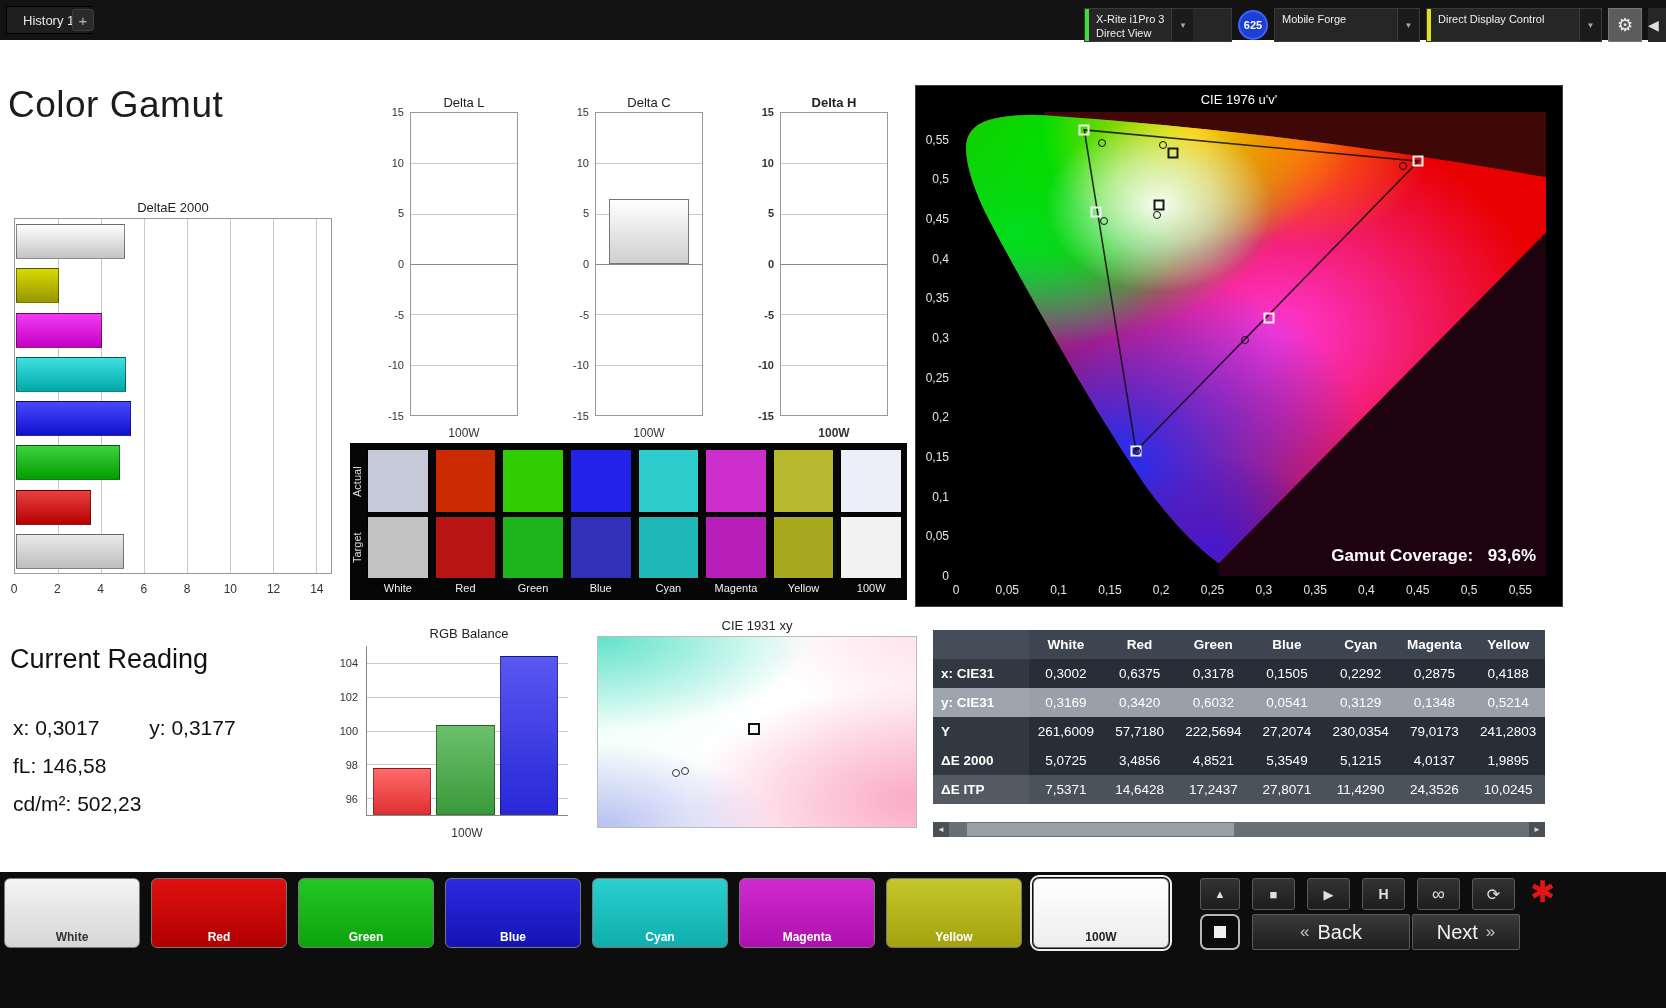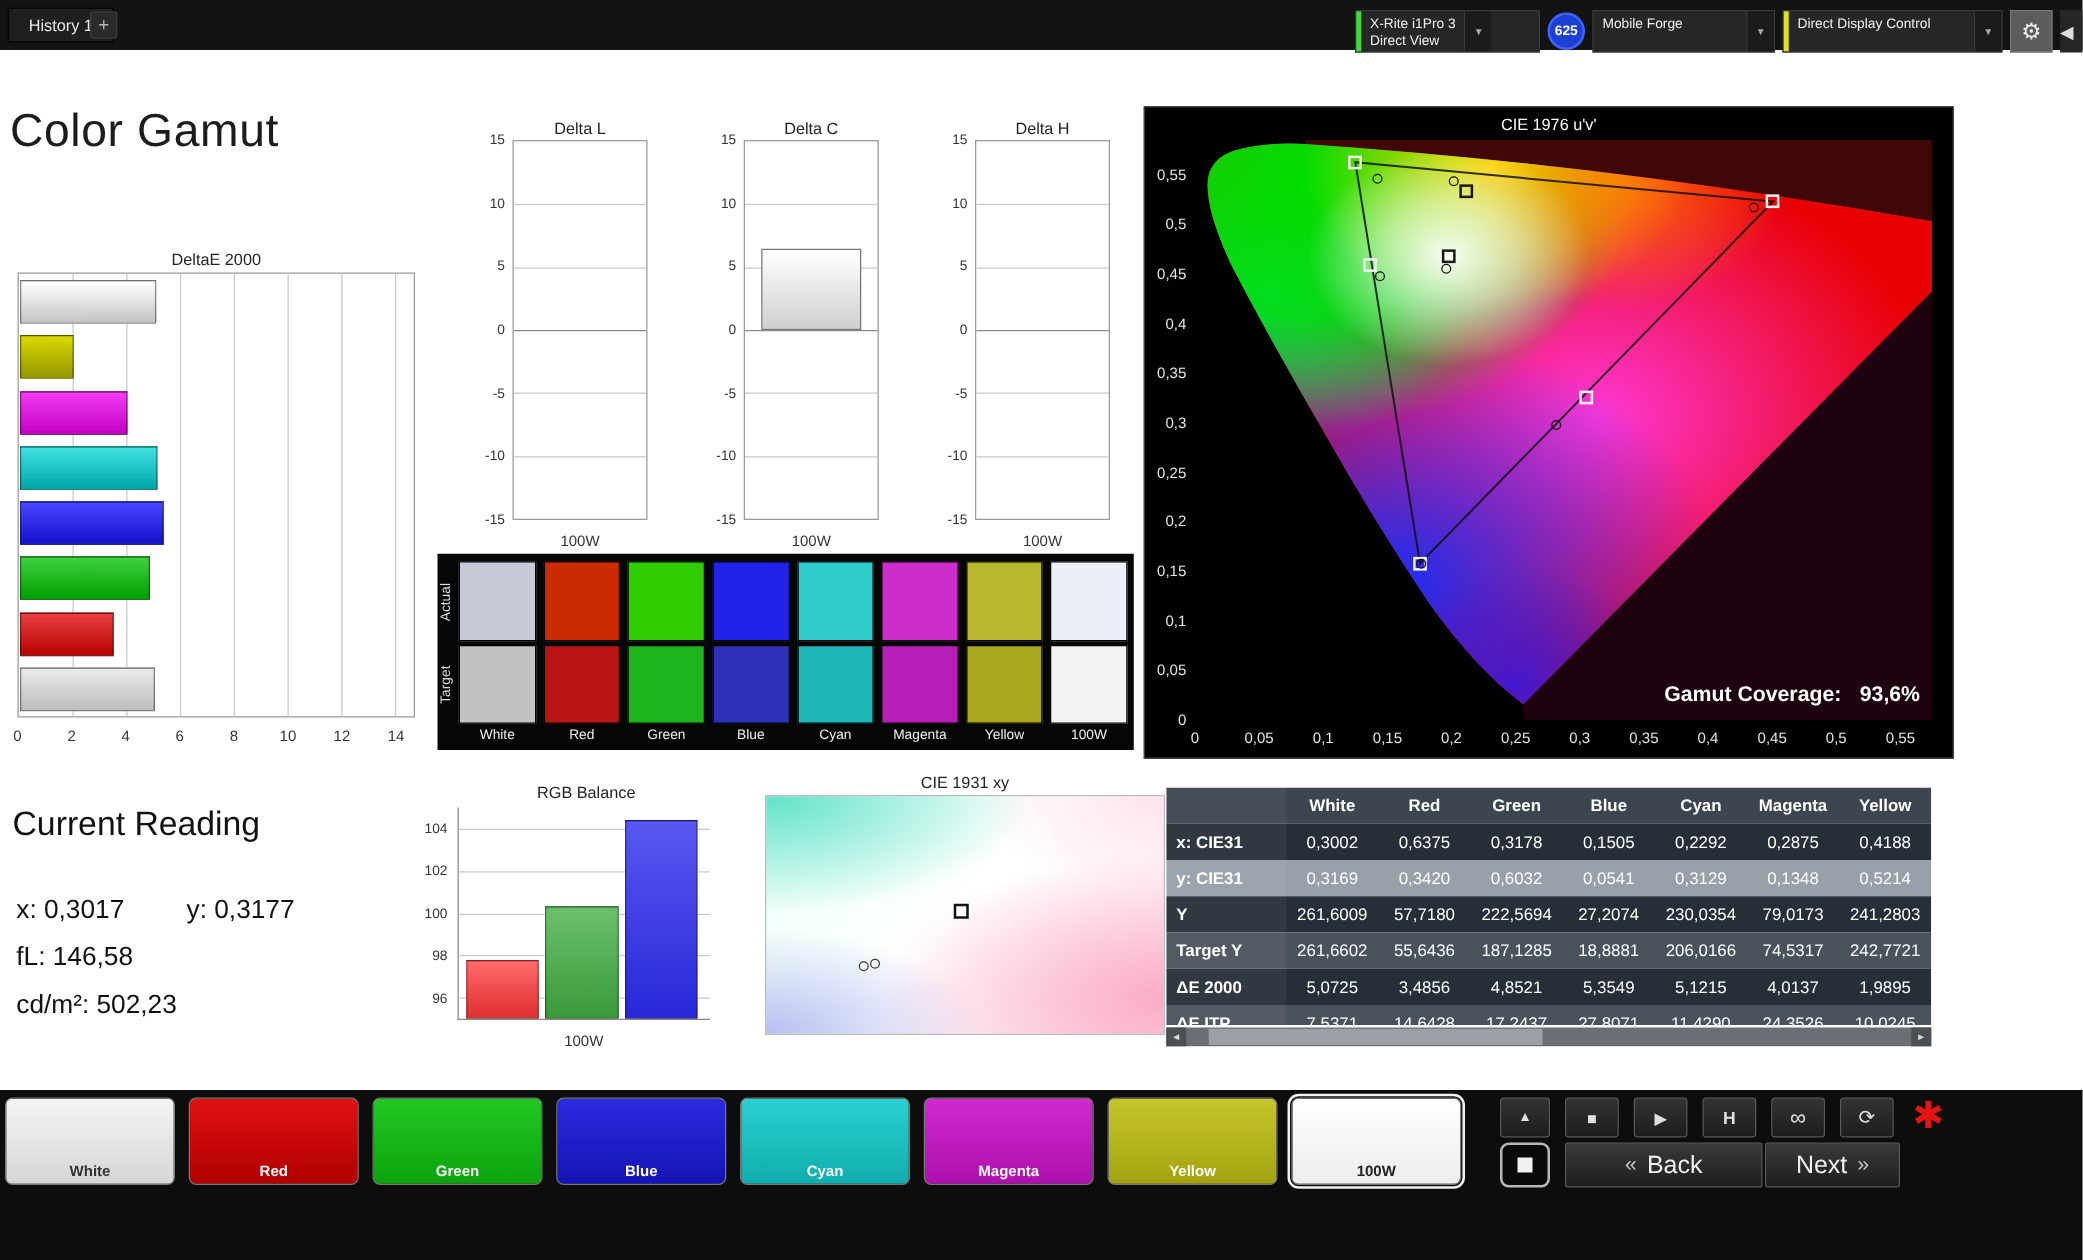--- a/index.html
+++ b/index.html
@@ -78,21 +78,21 @@
 
   
   #rgb{position:absolute;left:332px;top:626px;width:240px;height:216px;}
   #rgb-plot{position:absolute;left:34px;right:4px;top:20px;bottom:26px;border-left:1px solid #888;border-bottom:1px solid #888;}
   #rgb-y-labels{position:absolute;left:0;top:20px;bottom:26px;width:30px;}
   .rgbytick{position:absolute;right:4px;transform:translateY(-50%);font-size:11px;color:#333;}
   .rgbbar{position:absolute;bottom:0;border:1px solid rgba(0,0,0,0.4);}
   #rgb-xlabel{position:absolute;left:34px;right:4px;bottom:2px;text-align:center;font-size:12px;color:#333;}
 
   
-  #cie1931{position:absolute;left:612px;top:618px;width:320px;height:210px;}
+  #cie1931{position:absolute;left:597px;top:618px;width:320px;height:210px;}
   #cie1931-box{position:absolute;left:0;right:0;top:18px;bottom:0;border:1px solid #bbb;
     background:
       radial-gradient(120% 90% at 0% 0%, rgba(90,225,200,0.95), rgba(90,225,200,0) 55%),
       radial-gradient(100% 80% at 0% 100%, rgba(175,185,240,0.9), rgba(175,185,240,0) 55%),
       radial-gradient(120% 100% at 100% 85%, rgba(250,160,190,0.85), rgba(250,160,190,0) 60%),
       radial-gradient(90% 70% at 100% 0%, rgba(255,225,235,0.9), rgba(255,225,235,0) 55%),
       linear-gradient(135deg,#eafff5,#ffffff,#ffe8f0);}
   .mk31-square{position:absolute;width:12px;height:12px;border:2px solid #111;background:rgba(255,255,255,0.6);
     transform:translate(-50%,-50%);}
   .mk31-circle{position:absolute;width:8px;height:8px;border:1.5px solid #333;border-radius:50%;
@@ -227,21 +227,21 @@
   <div class="dplot">
       <div class="hgrid" style="top: 16.6667%;"></div>
       <div class="hgrid" style="top: 33.3333%;"></div>
       <div class="hgrid zero" style="top: 50%;"></div>
       <div class="hgrid" style="top: 66.6667%;"></div>
       <div class="hgrid" style="top: 83.3333%;"></div>
       <div class="dbar" style="height: 21.6667%; top: 28.3333%;"></div>
     </div>
   <div class="dxlabel">100W</div>
 </div>
-<div class="dchart" style="left:750px;">
+<div class="dchart" style="left:750px;font-weight:bold;">
   <div class="chart-title dtitle" style="margin-left:28px;">Delta H</div>
   <div class="dylabels">
       <div class="dytick" style="top: 0%;">15</div>
       <div class="dytick" style="top: 16.6667%;">10</div>
       <div class="dytick" style="top: 33.3333%;">5</div>
       <div class="dytick" style="top: 50%;">0</div>
       <div class="dytick" style="top: 66.6667%;">-5</div>
       <div class="dytick" style="top: 83.3333%;">-10</div>
       <div class="dytick" style="top: 100%;">-15</div>
     </div>
@@ -486,30 +486,20 @@
       <div class="trow dark">
         <div class="tcell tlabel">Y</div>
         <div class="tcell">261,6009</div>
         <div class="tcell">57,7180</div>
         <div class="tcell">222,5694</div>
         <div class="tcell">27,2074</div>
         <div class="tcell">230,0354</div>
         <div class="tcell">79,0173</div>
         <div class="tcell">241,2803</div>
       </div>
-      <div class="trow mid">
-        <div class="tcell tlabel">Target Y</div>
-        <div class="tcell">261,6602</div>
-        <div class="tcell">55,6436</div>
-        <div class="tcell">187,1285</div>
-        <div class="tcell">18,8881</div>
-        <div class="tcell">206,0166</div>
-        <div class="tcell">74,5317</div>
-        <div class="tcell">242,7721</div>
-      </div>
       <div class="trow dark">
         <div class="tcell tlabel">ΔE 2000</div>
         <div class="tcell">5,0725</div>
         <div class="tcell">3,4856</div>
         <div class="tcell">4,8521</div>
         <div class="tcell">5,3549</div>
         <div class="tcell">5,1215</div>
         <div class="tcell">4,0137</div>
         <div class="tcell">1,9895</div>
       </div>

